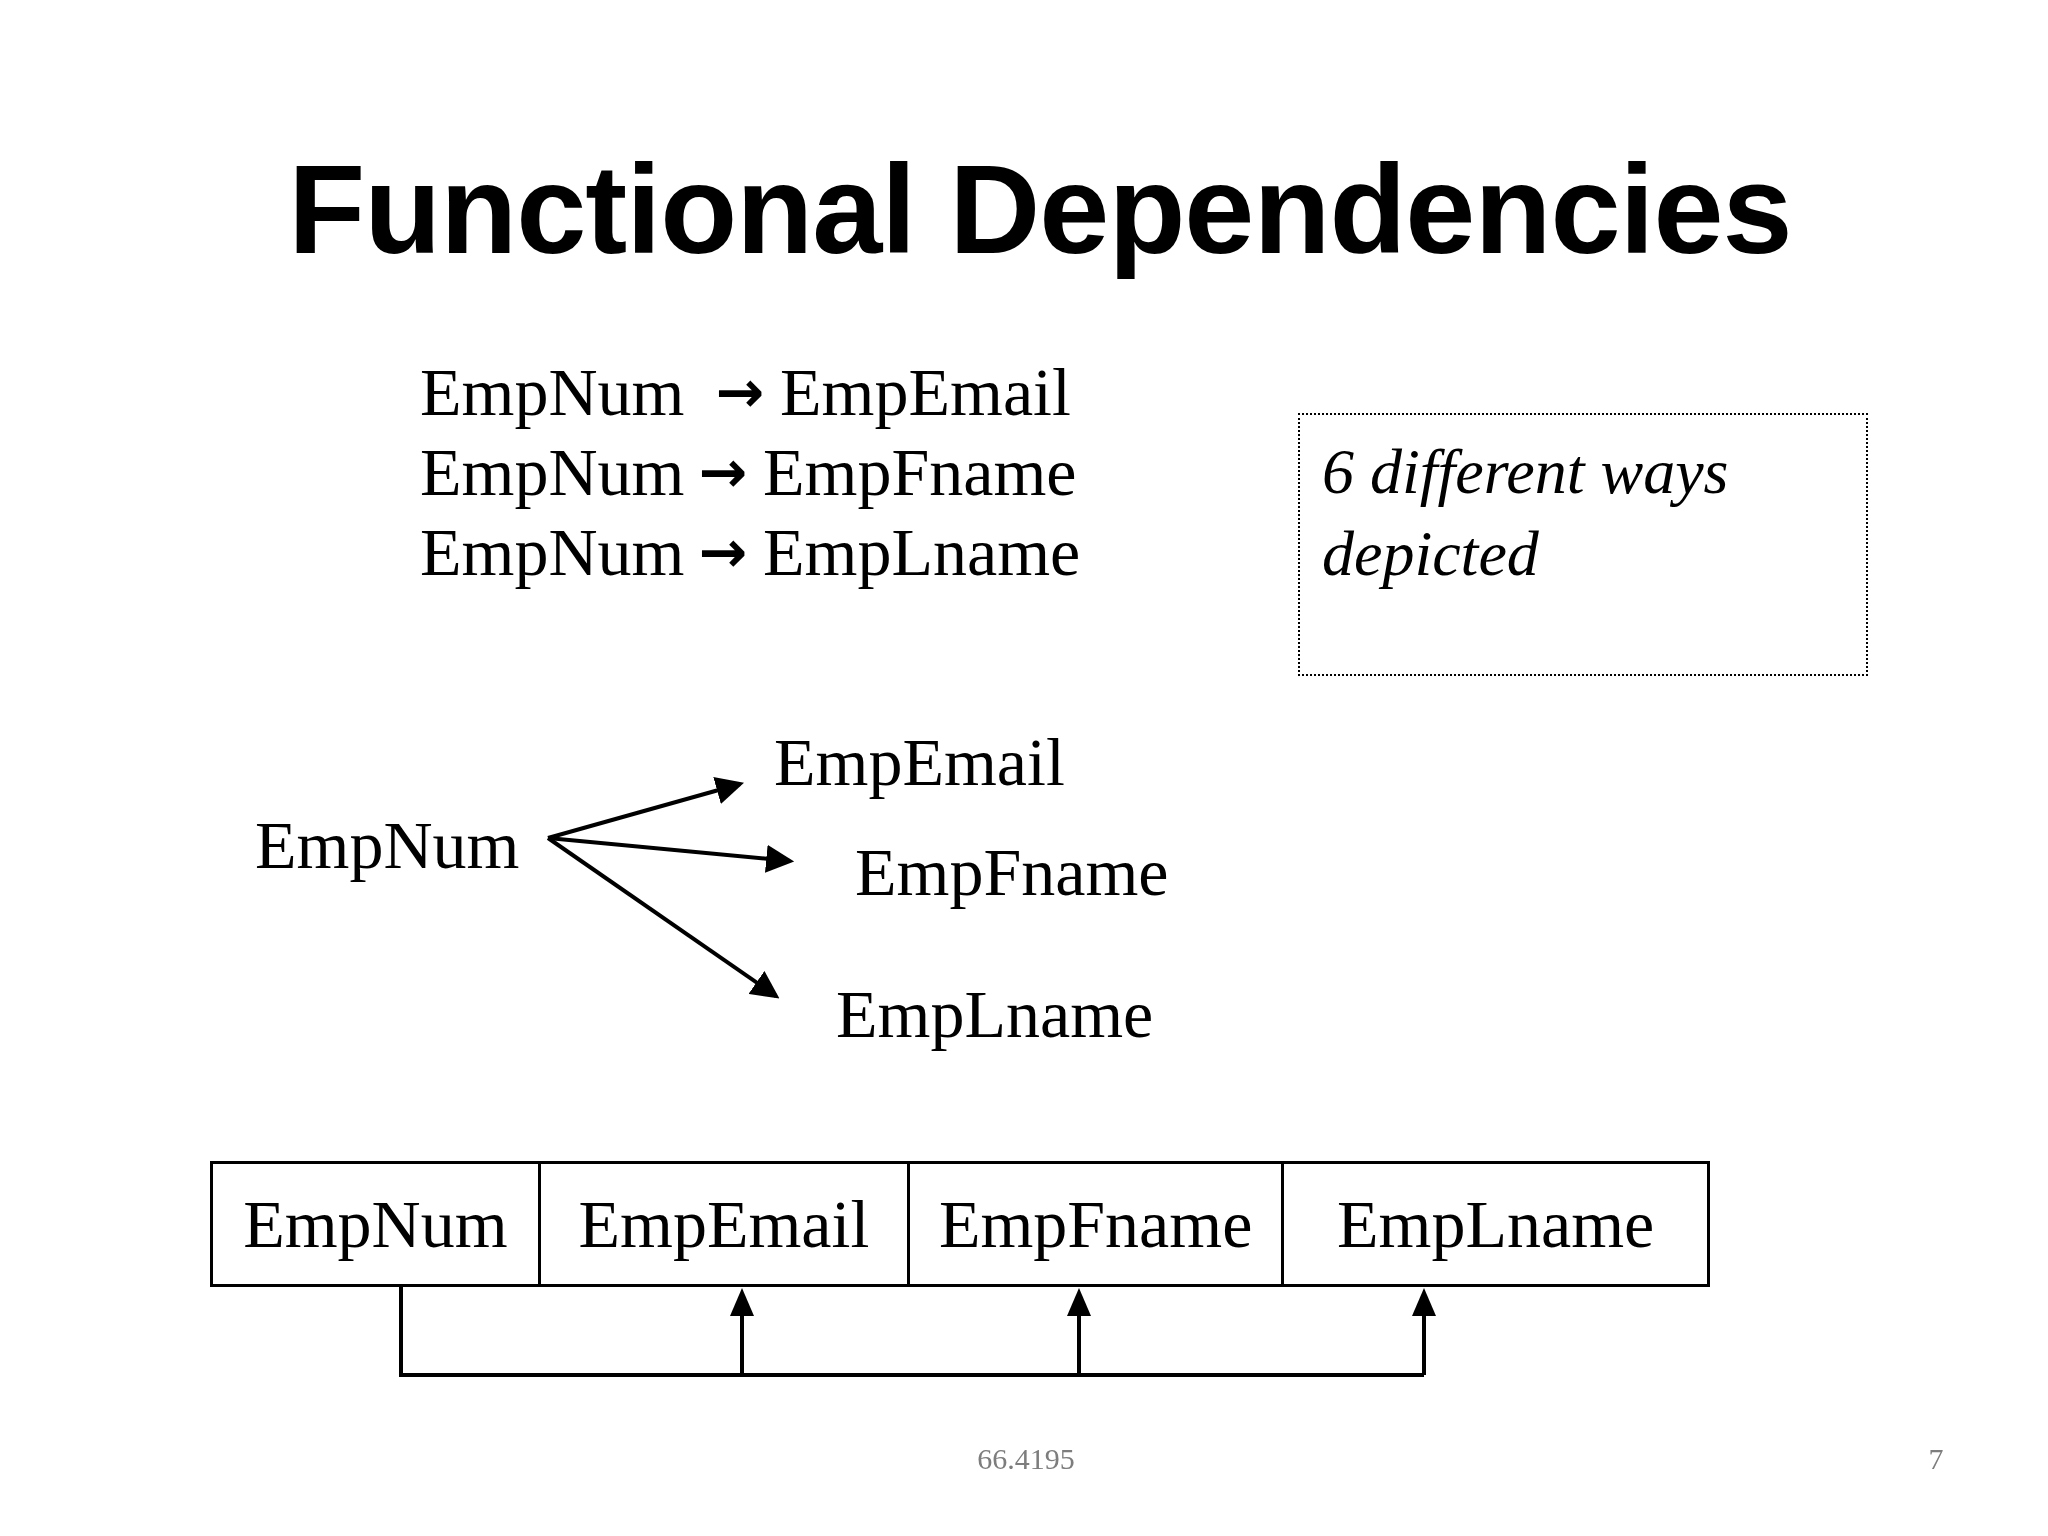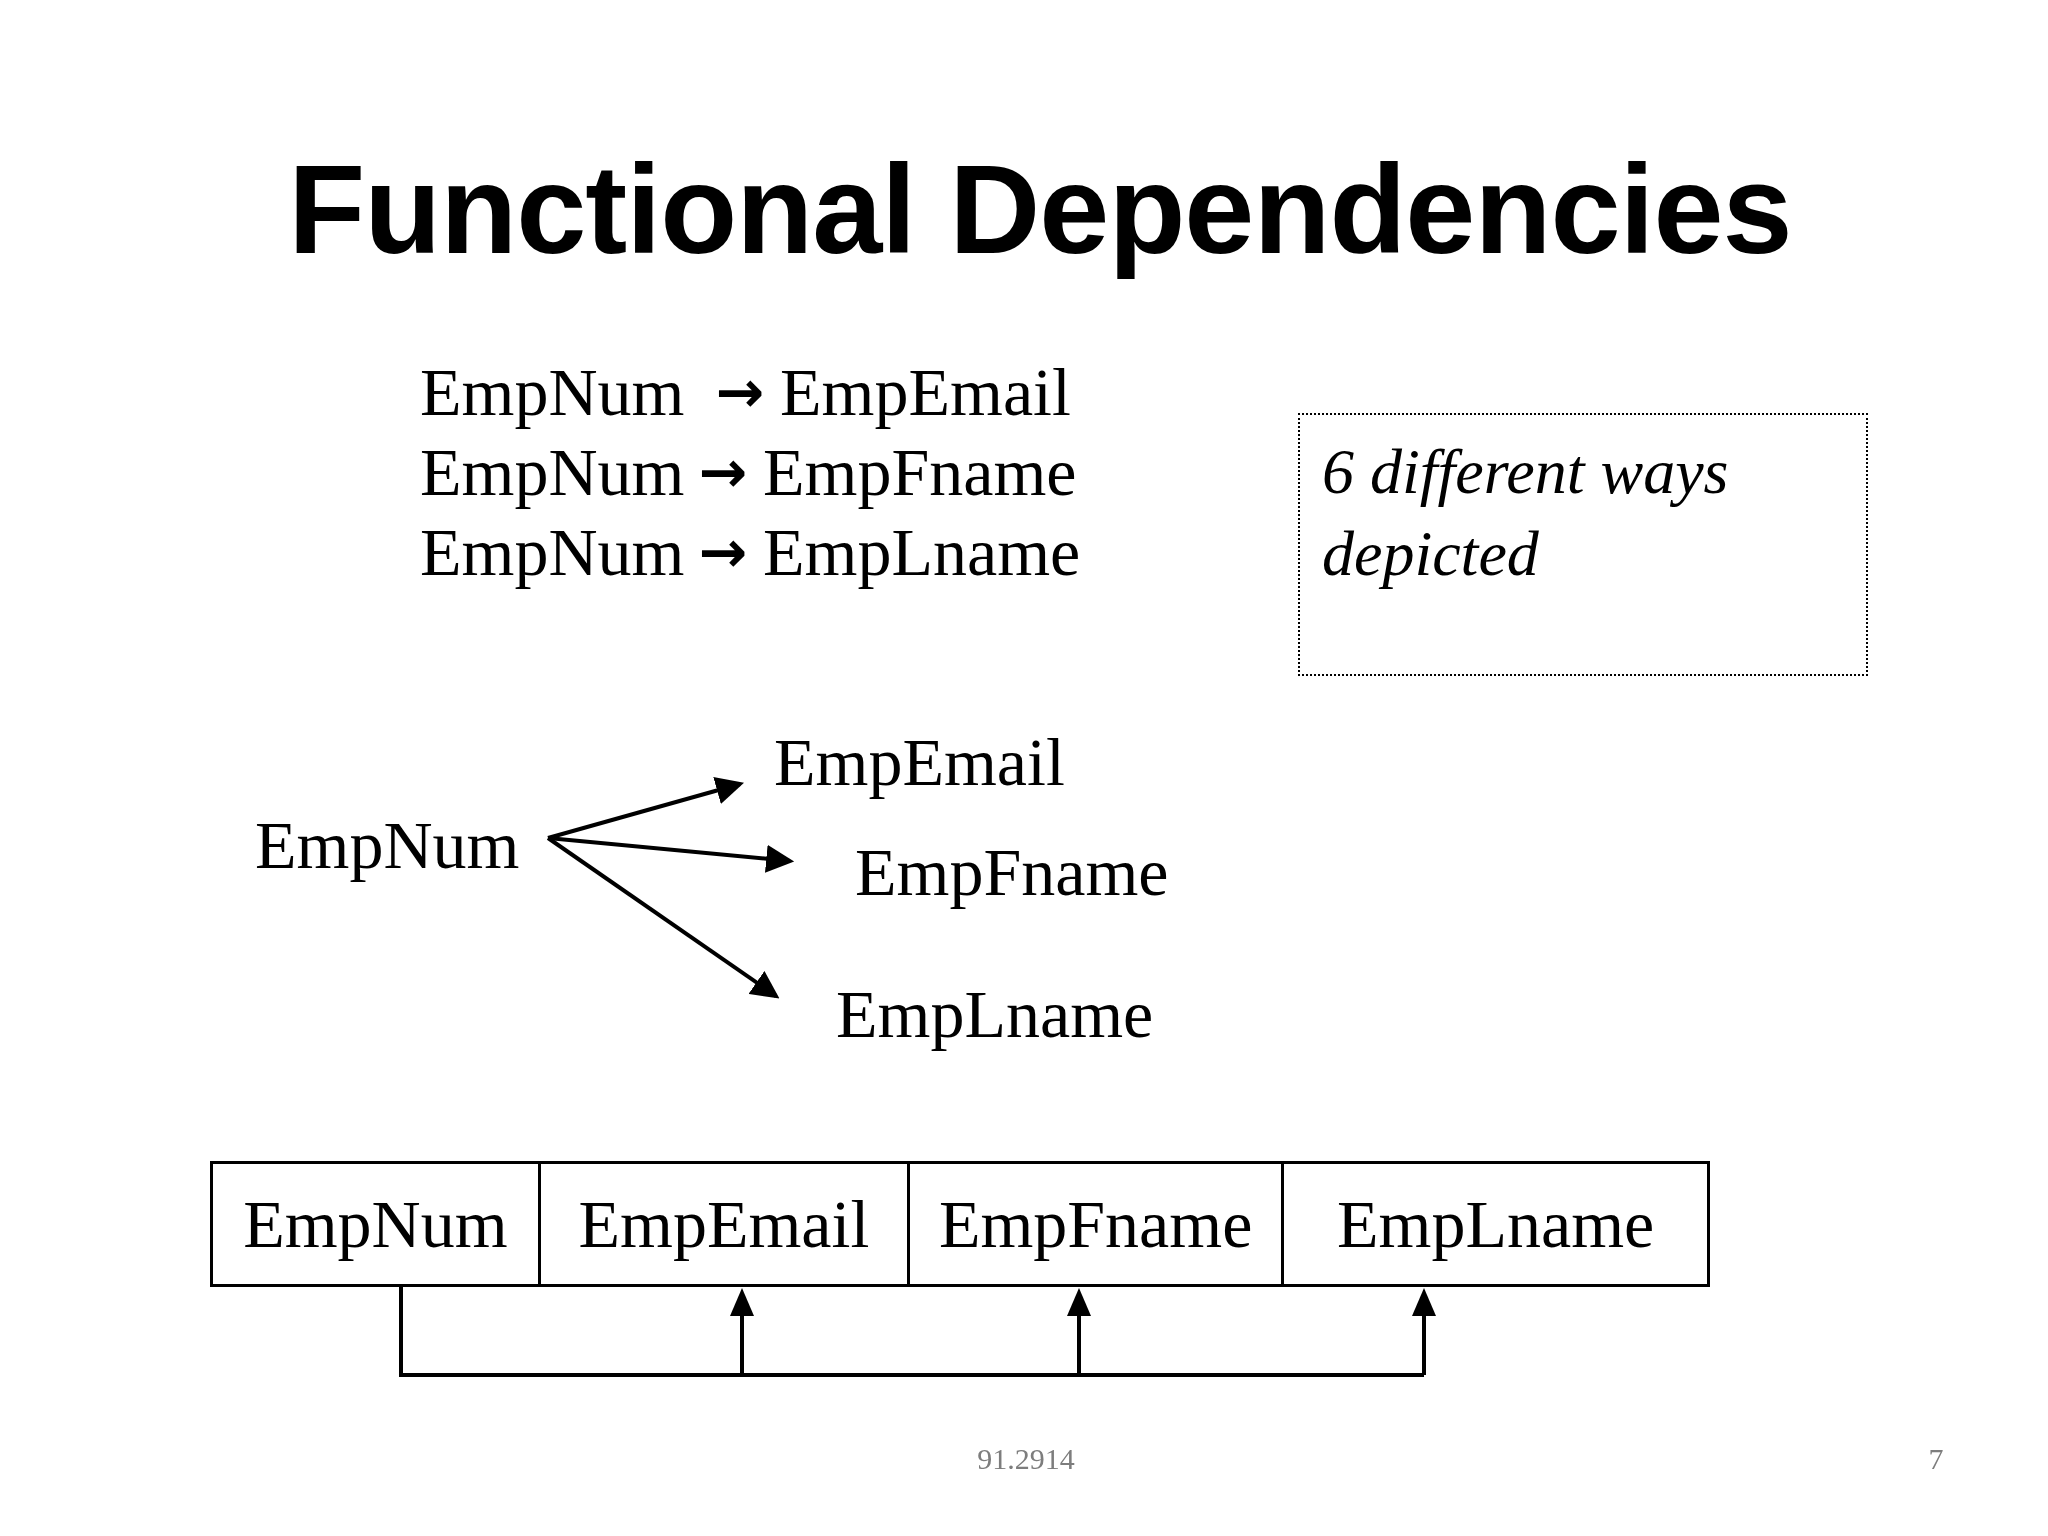--- a/index.html
+++ b/index.html
@@ -189,16 +189,16 @@
     </g>
   </svg>
 
   <div class="reltable">
     <div class="cell cell-0">EmpNum</div>
     <div class="cell cell-1">EmpEmail</div>
     <div class="cell cell-2">EmpFname</div>
     <div class="cell cell-3">EmpLname</div>
   </div>
 
-  <div class="footer-course">91.2914</div>
+  <div class="footer-course">66.4195</div>
   <div class="footer-page">7</div>
 
 </div>
 
 </body></html>

